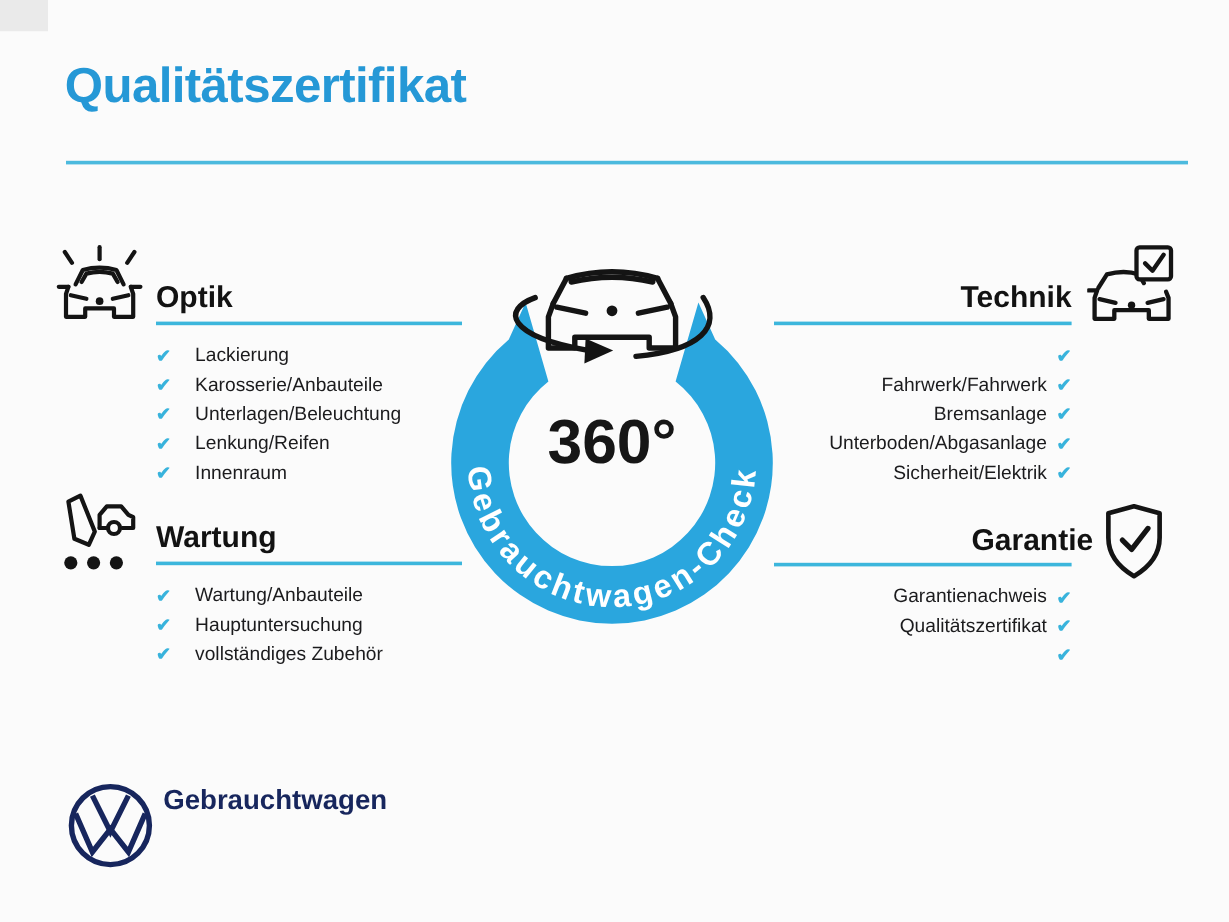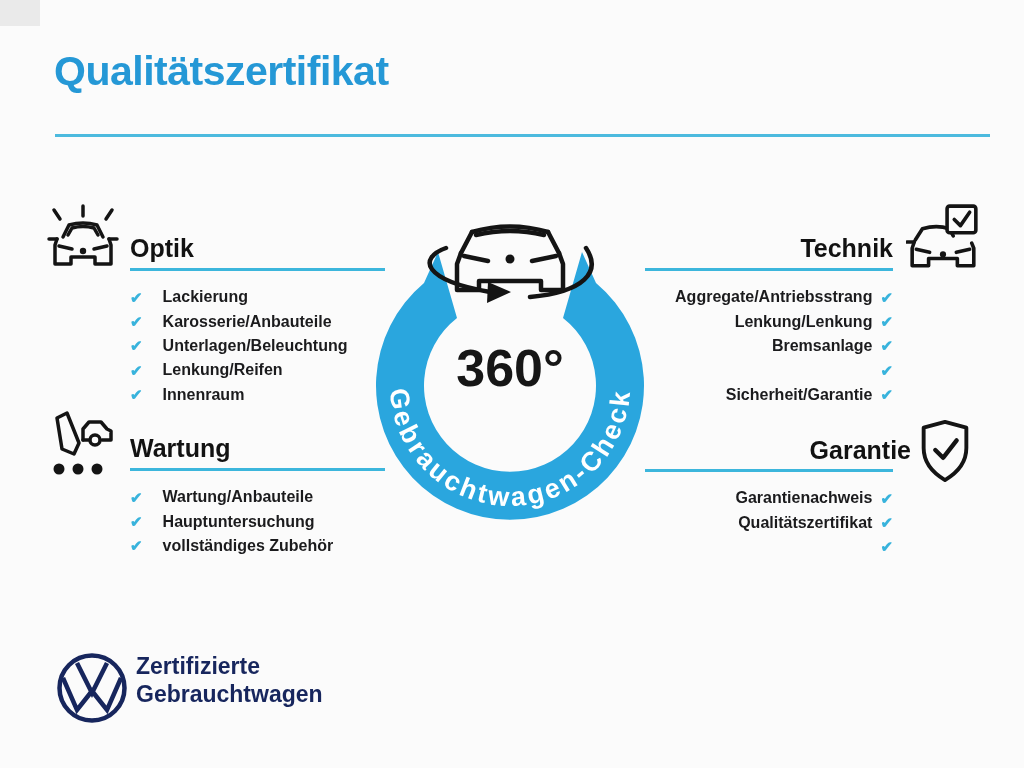--- a/index.html
+++ b/index.html
@@ -14,21 +14,21 @@
   .page-title{
     left:54px;top:48px;font-size:41px;font-weight:800;color:#2598d6;
     letter-spacing:-0.5px;
   }
   .top-rule{left:55px;top:134px;width:935px;height:3px;background:#4cbade;}
   .sec-title{font-size:25px;font-weight:800;color:#121212;}
   .sec-underline{height:3px;background:#3cb6dc;}
   .items{display:flex;flex-direction:column;}
   .row{display:flex;align-items:center;gap:8px;height:24.4px;}
   .row .chk{color:#38b3dc;font-size:15px;font-weight:700;line-height:1;}
-  .row .lbl{font-size:16px;font-weight:700;color:#1b1b1d;white-space:nowrap;padding-left:12px;}
+  .row .lbl{font-size:16px;font-weight:400;color:#1b1b1d;white-space:nowrap;padding-left:12px;}
   .items-right .row{justify-content:flex-end;}
   .hdr-right{text-align:center;}
   .badge-label{fill:#ffffff;font-family:"Liberation Sans",sans-serif;font-size:27px;font-weight:700;letter-spacing:3px;}
   .badge-deg{fill:#161616;font-family:"Liberation Sans",sans-serif;font-size:52px;font-weight:800;}
   .footer-text{left:136px;top:652px;font-size:23px;font-weight:800;color:#17265d;line-height:28px;}
   svg{display:block;}
 </style>
 </head>
 <body>
 
@@ -114,36 +114,36 @@
     <path d="M 8 39 L 6 45 L 6 62 L 22 62 L 22 55 L 50 55 L 50 62 L 66 62 L 66 45 L 64 40"></path>
     <path d="M 10 46 L 23 49"></path>
       <path d="M 62 46 L 49 49"></path>
   </g>
   <circle cx="36" cy="51" r="3" fill="#141414"></circle>
   <rect x="40" y="4" width="28" height="26" rx="2.5" fill="#fbfbfb" stroke="#141414" stroke-width="3.5"></rect>
   <path d="M 47 17 L 53 23 L 62 10" stroke="#141414" stroke-width="3.5" fill="none" stroke-linecap="round" stroke-linejoin="round"></path>
 </svg>
 <div class="abs items items-right" style="right:131px;top:285px">
   <div class="row">
-      <span class="lbl">Aggregate/Antriebsstrang</span>
-      <span class="chk">✔</span>
-    </div>
-  <div class="row">
-      <span class="lbl">Lenkung/Lenkung</span>
+      <span class="chk">✔</span>
+    </div>
+  <div class="row">
+      <span class="lbl">Fahrwerk/Fahrwerk</span>
       <span class="chk">✔</span>
     </div>
   <div class="row">
       <span class="lbl">Bremsanlage</span>
       <span class="chk">✔</span>
     </div>
   <div class="row">
-      <span class="chk">✔</span>
-    </div>
-  <div class="row">
-      <span class="lbl">Sicherheit/Garantie</span>
+      <span class="lbl">Unterboden/Abgasanlage</span>
+      <span class="chk">✔</span>
+    </div>
+  <div class="row">
+      <span class="lbl">Sicherheit/Elektrik</span>
       <span class="chk">✔</span>
     </div>
 </div>
 
 <div class="abs sec-title hdr-right" style="right:113px;top:436px">Garantie</div>
 <div class="abs sec-underline" style="left:645px;top:469px;width:248px"></div>
 <svg class="abs" style="left:912px;top:414px" width="66" height="76" viewBox="0 0 68 76">
   <path d="M 34 7 L 56 13 V 34 Q 56 54 34 67 Q 12 54 12 34 V 13 Z" stroke="#141414" stroke-width="4" fill="none" stroke-linejoin="round"></path>
   <path d="M 24 36 L 32 44 L 46 26" stroke="#141414" stroke-width="4.5" fill="none" stroke-linecap="round" stroke-linejoin="round"></path>
 </svg>
@@ -190,15 +190,14 @@
 </svg>
 
 <svg class="abs" style="left:54px;top:650px" width="76" height="76" viewBox="0 0 76 76">
   <g stroke="#17265d" stroke-width="4.5" fill="none" stroke-linejoin="miter">
     <circle cx="38" cy="38" r="32.5"></circle>
     <path d="M 23 13 L 38 43 L 53 13"></path>
     <path d="M 9 28 L 23 60 L 38 41 L 53 60 L 67 28"></path>
   </g>
 </svg>
 <div class="abs footer-text">
-  <div>Zertifizierte</div>
   <div>Gebrauchtwagen</div>
 </div>
 
 </body></html>

